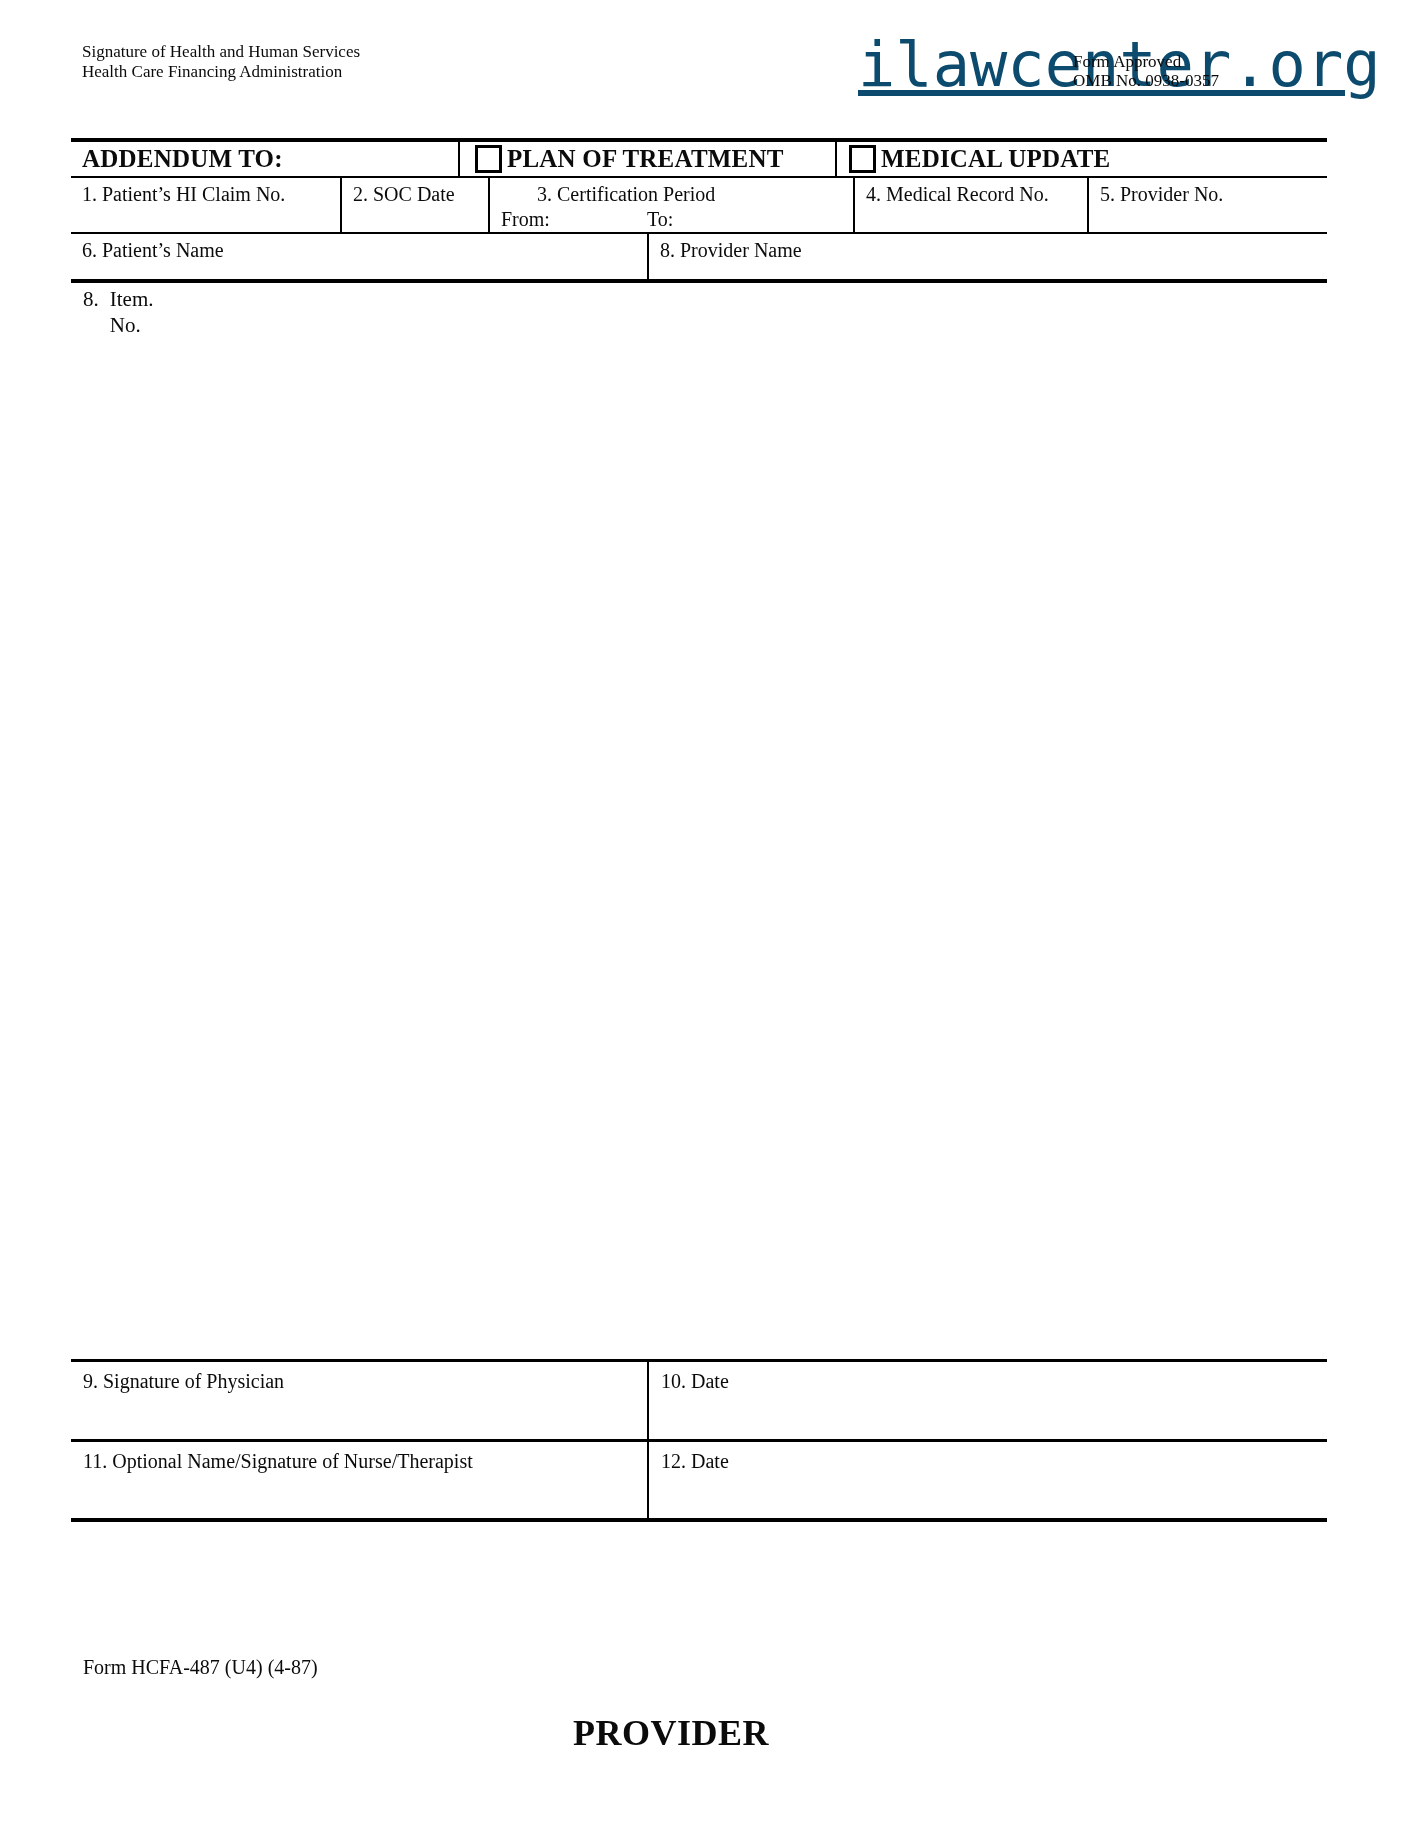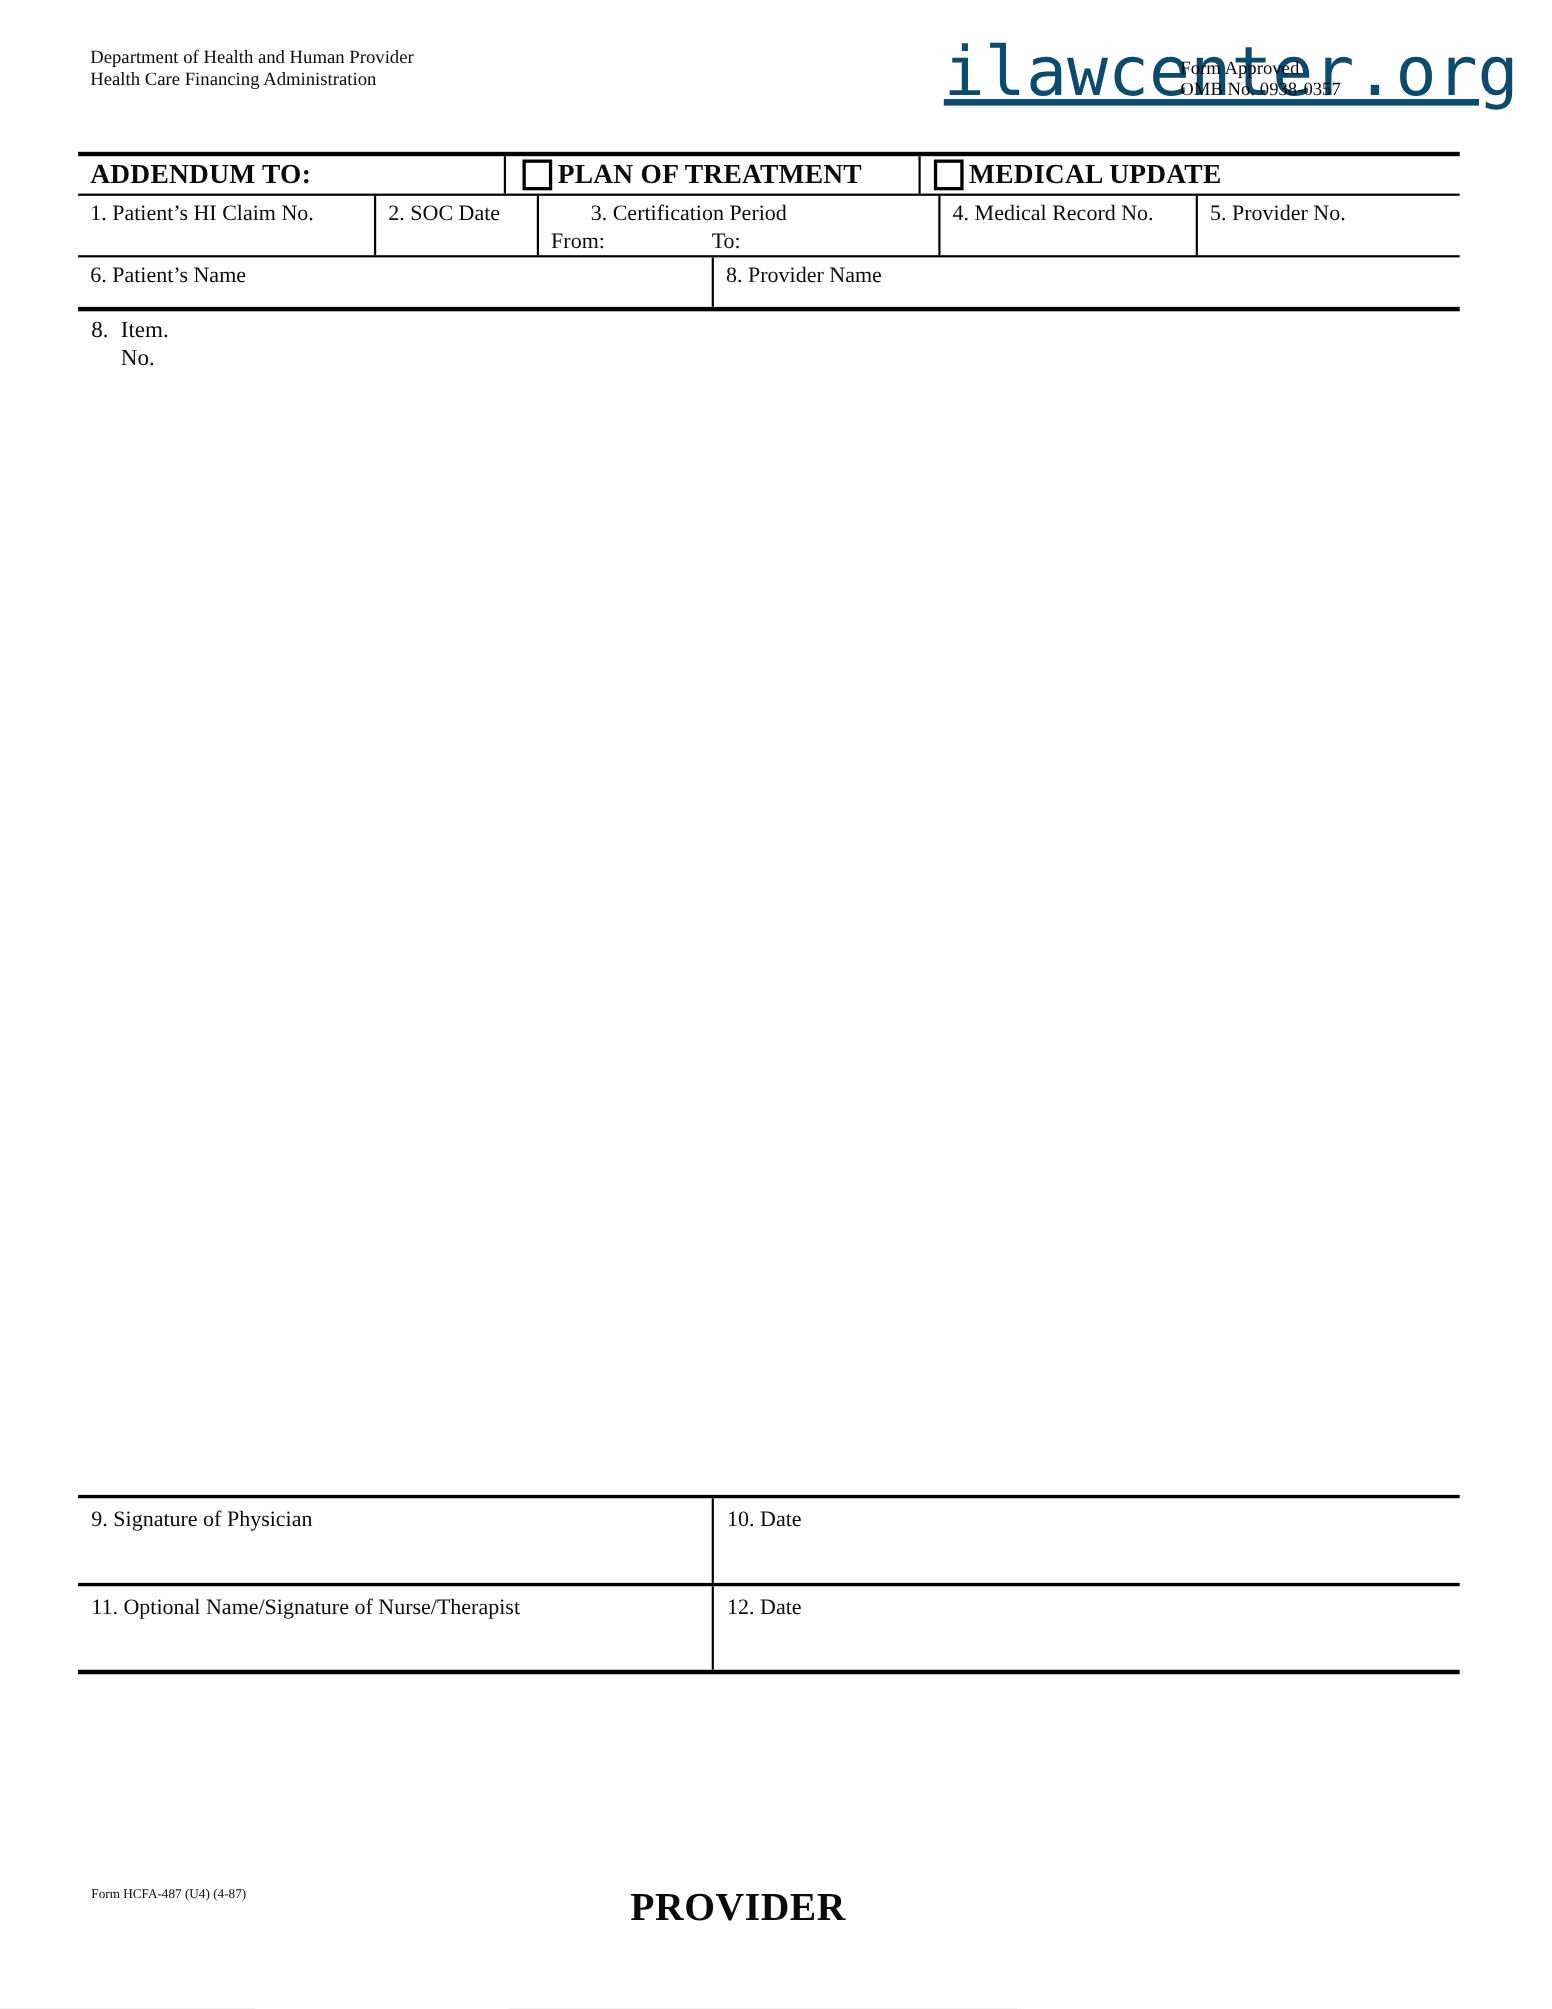--- a/index.html
+++ b/index.html
@@ -73,30 +73,30 @@
     left:71px;top:1359px;width:1256px;
     border-top:3px solid #000;box-sizing:border-box;z-index:3;
   }
   .sig-row1{height:80px;border-bottom:3px solid #000;}
   .sig-row2{height:80px;border-bottom:4px solid #000;}
   .sig-c1{width:576px;}
   .sig-c2{width:680px;}
   .sig-label{display:block;padding:8px 6px 0 12px;font-size:20px;white-space:nowrap;}
 
   
-  .form-number{left:83px;top:1714px;font-size:12px;}
+  .form-number{left:83px;top:1656px;font-size:20px;}
   .provider{left:573px;top:1712px;font-size:36px;font-weight:bold;letter-spacing:0.5px;}
 </style>
 </head>
 <body>
 
 <div class="page">
 
   <div class="abs agency">
-    <div>Department of Health and Human Provider</div>
+    <div>Signature of Health and Human Services</div>
     <div>Health Care Financing Administration</div>
   </div>
 
   <div class="abs watermark">ilawcenter.org</div>
 
   <div class="abs approval">
     <div>Form Approved</div>
     <div>OMB No. 0938-0357</div>
   </div>
 

